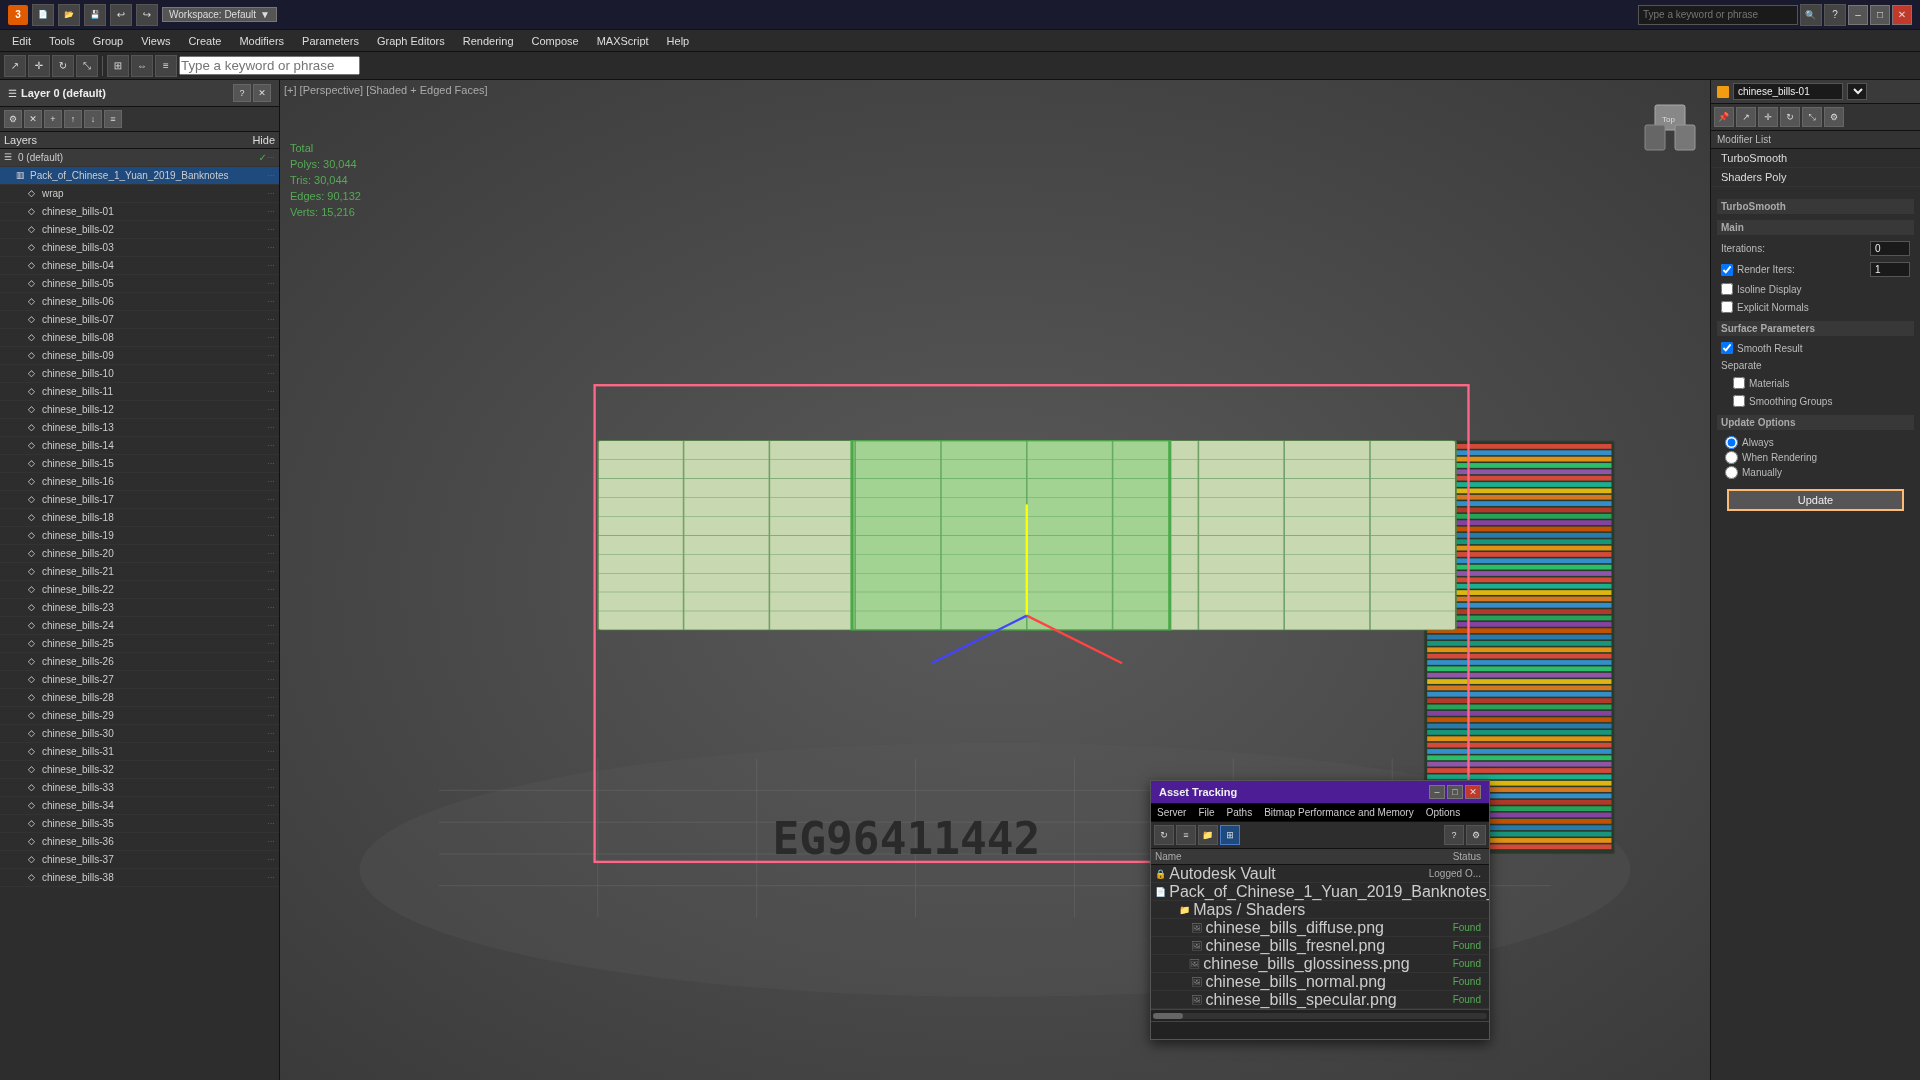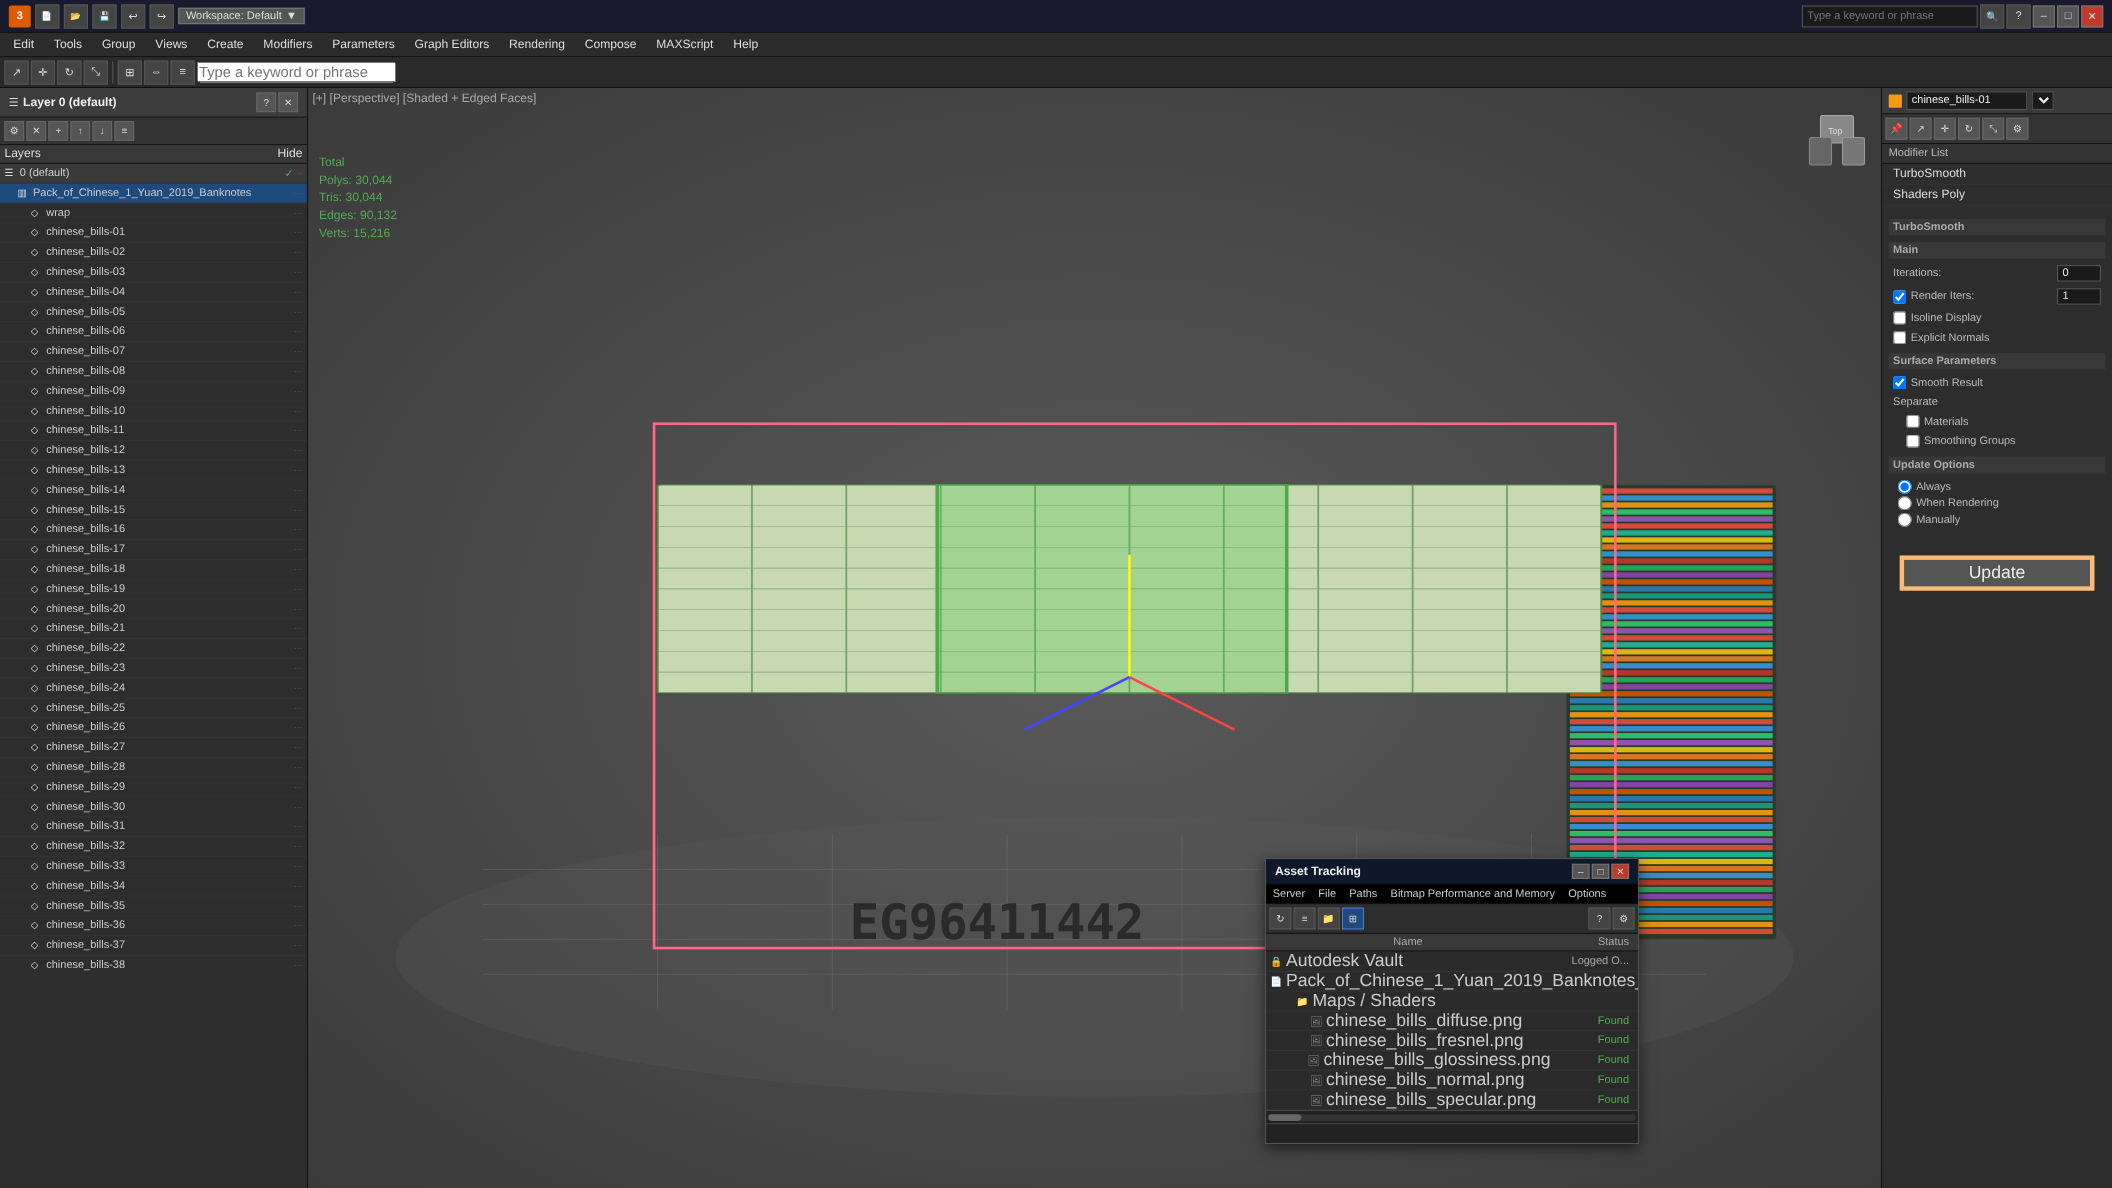--- a/index.html
+++ b/index.html
@@ -287,43 +287,43 @@
       width: 20px; height: 20px;
       background: #555;
       border: 1px solid #666;
       color: #ddd;
       font-size: 9px;
       cursor: pointer;
       display: flex; align-items: center; justify-content: center;
     }
     .update-btn {
       background: #555;
-      border: 4px solid #fdba74;
+      border: 2px solid #fdba74;
       color: #eee;
       padding: 3px 20px;
-      font-size: 16px;
+      font-size: 11px;
       cursor: pointer;
       display: block;
-      margin: 22px auto;
+      margin: 6px auto;
       width: 90%;
     }
 
     
     #asset-tracking {
       position: absolute;
       bottom: 40px;
       right: 220px;
       width: 340px;
       background: #2d2d2d;
       border: 1px solid #555;
       box-shadow: 0 4px 12px rgba(0,0,0,0.6);
       z-index: 100;
     }
     #at-header {
-      background: #0f172a;
+      background: #4c1d95;
       padding: 4px 8px;
       display: flex;
       align-items: center;
       justify-content: space-between;
       border-bottom: 1px solid #111;
     }
     #at-title { font-size: 11px; color: #eee; font-weight: bold; }
     #at-header-btns { display: flex; gap: 2px; }
     .at-hbtn {
       width: 16px; height: 14px;
@@ -360,21 +360,21 @@
       display: flex; align-items: center; justify-content: center;
     }
     .at-tb-btn.active { background: #1e4a7e; border-color: #4a7acc; }
     #at-col-headers {
       display: flex;
       padding: 2px 4px;
       background: #383838;
       border-bottom: 1px solid #111;
     }
     .at-col { font-size: 10px; color: #aaa; }
-    .at-col-name { flex: 1; text-align: center; }
+    .at-col-name { flex: 1; }
     .at-col-status { width: 80px; text-align: right; padding-right: 4px; }
     #at-tree {
       background: #2a2a2a;
       max-height: 160px;
       overflow-y: auto;
     }
     .at-row {
       display: flex;
       align-items: center;
       padding: 2px 4px;

